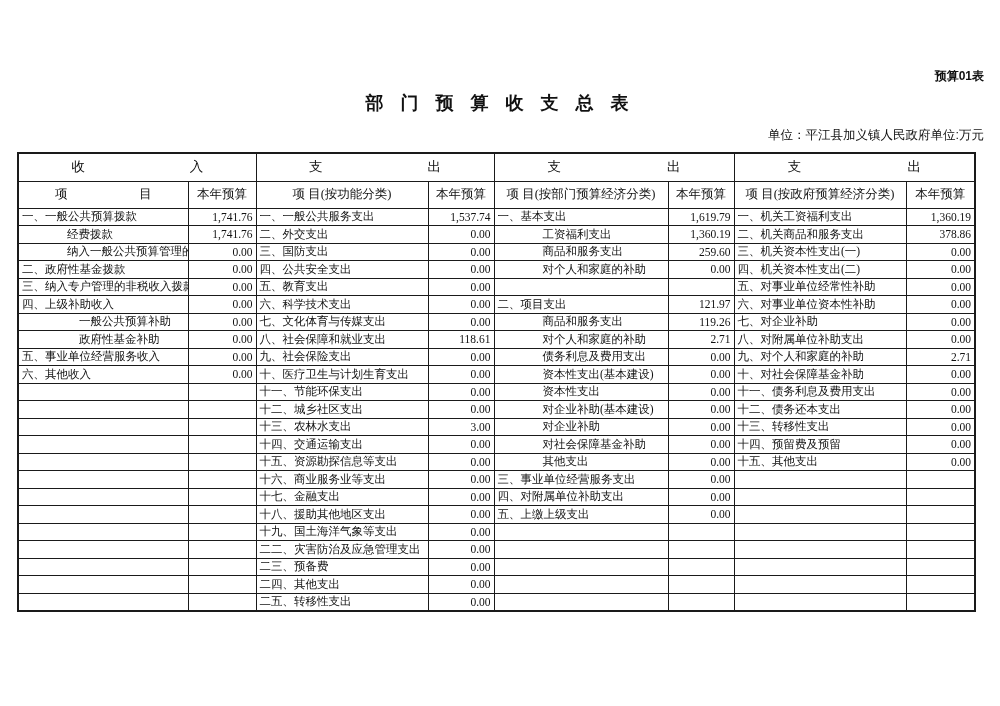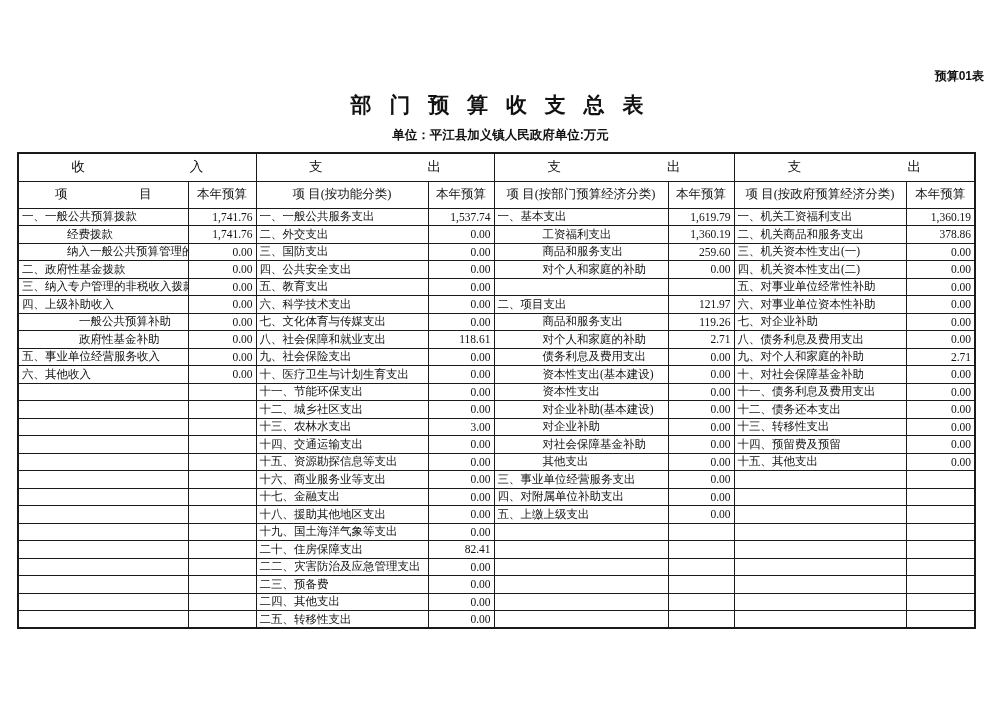--- a/index.html
+++ b/index.html
@@ -11,27 +11,27 @@
   }
   .sheet-label {
     position:absolute; top:68px; right:16px;
     font-family:"Liberation Sans","DejaVu Sans",sans-serif;
     font-weight:bold; font-size:12px;
   }
   .page-title {
     position:absolute; top:91px; left:0; width:100%;
     text-align:center;
     font-family:"Liberation Sans","DejaVu Sans",sans-serif;
-    font-weight:bold; font-size:21px; letter-spacing:6px;
+    font-weight:bold; font-size:18px; letter-spacing:6px;
   }
   .unit-line {
     position:absolute; top:127px; left:17px; right:16px;
-    display:flex; justify-content:center;
+    display:flex; justify-content:flex-end;
     font-family:"Liberation Sans","DejaVu Sans",sans-serif;
-    font-weight:bold; font-size:12.5px;
+    font-weight:normal; font-size:12.5px;
   }
   table.budget {
     position:absolute; left:17px; top:152px;
     border-collapse:collapse; table-layout:fixed;
     width:957px;
     border:2px solid #1a1a1a;
   }
   table.budget th, table.budget td {
     border:1px solid #1a1a1a;
     font-weight:normal;
@@ -191,21 +191,21 @@
           <td class="item-cell indent-0">七、对企业补助</td>
           <td class="value-cell">0.00</td>
         </tr>
         <tr>
           <td class="item-cell indent-2">政府性基金补助</td>
           <td class="value-cell">0.00</td>
           <td class="item-cell indent-0">八、社会保障和就业支出</td>
           <td class="value-cell">118.61</td>
           <td class="item-cell indent-1">对个人和家庭的补助</td>
           <td class="value-cell">2.71</td>
-          <td class="item-cell indent-0">八、债务利息及费用支出</td>
+          <td class="item-cell indent-0">八、对附属单位补助支出</td>
           <td class="value-cell">0.00</td>
         </tr>
         <tr>
           <td class="item-cell indent-0">五、事业单位经营服务收入</td>
           <td class="value-cell">0.00</td>
           <td class="item-cell indent-0">九、社会保险支出</td>
           <td class="value-cell">0.00</td>
           <td class="item-cell indent-1">债务利息及费用支出</td>
           <td class="value-cell">0.00</td>
           <td class="item-cell indent-0">九、对个人和家庭的补助</td>
@@ -307,30 +307,20 @@
           <td class="item-cell indent-0">十九、国土海洋气象等支出</td>
           <td class="value-cell">0.00</td>
           <td class="item-cell indent-0"></td>
           <td class="value-cell"></td>
           <td class="item-cell indent-0"></td>
           <td class="value-cell"></td>
         </tr>
         <tr>
           <td class="item-cell indent-0"></td>
           <td class="value-cell"></td>
-          <td class="item-cell indent-0">二十、住房保障支出</td>
-          <td class="value-cell">82.41</td>
-          <td class="item-cell indent-0"></td>
-          <td class="value-cell"></td>
-          <td class="item-cell indent-0"></td>
-          <td class="value-cell"></td>
-        </tr>
-        <tr>
-          <td class="item-cell indent-0"></td>
-          <td class="value-cell"></td>
           <td class="item-cell indent-0">二二、灾害防治及应急管理支出</td>
           <td class="value-cell">0.00</td>
           <td class="item-cell indent-0"></td>
           <td class="value-cell"></td>
           <td class="item-cell indent-0"></td>
           <td class="value-cell"></td>
         </tr>
         <tr>
           <td class="item-cell indent-0"></td>
           <td class="value-cell"></td>

